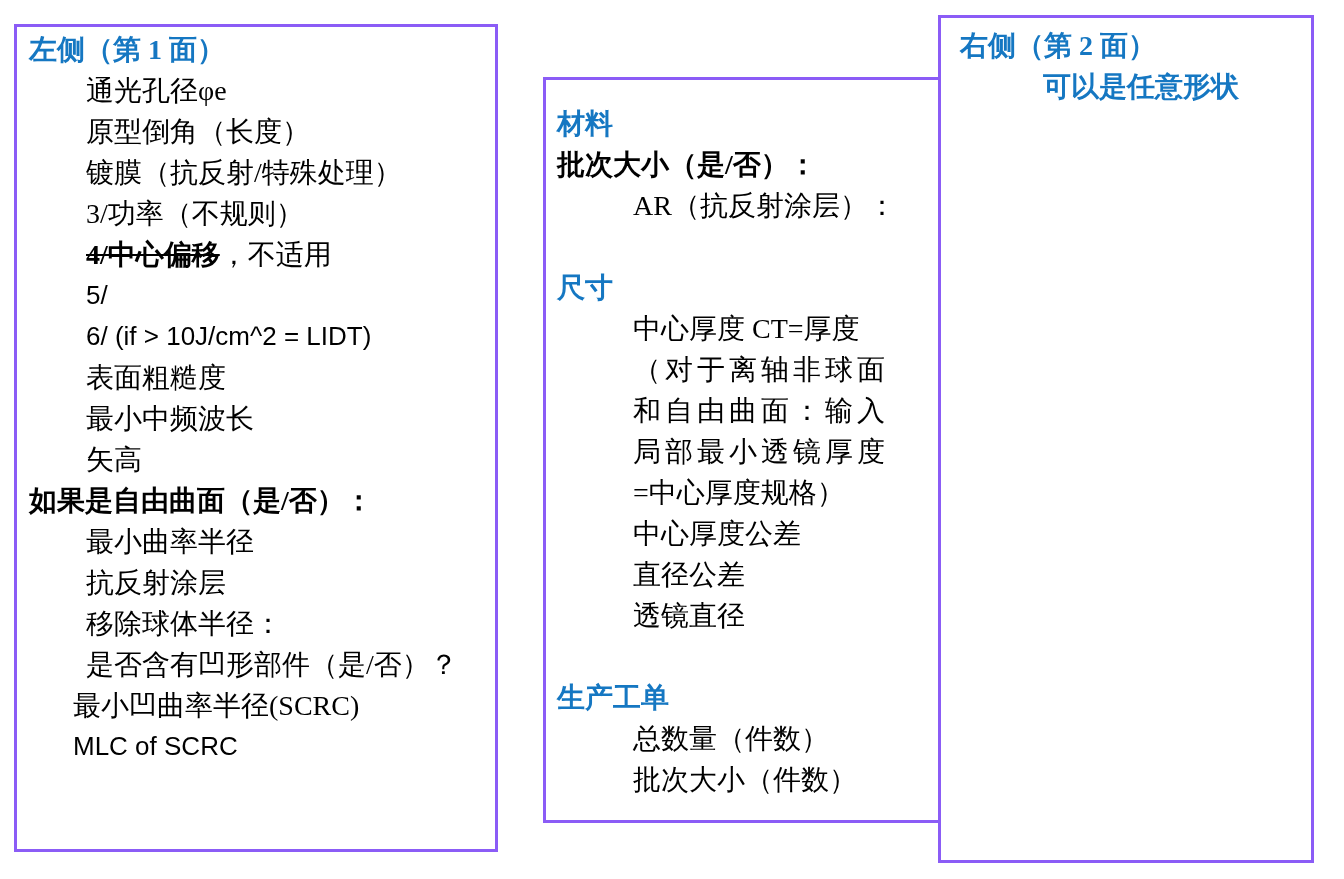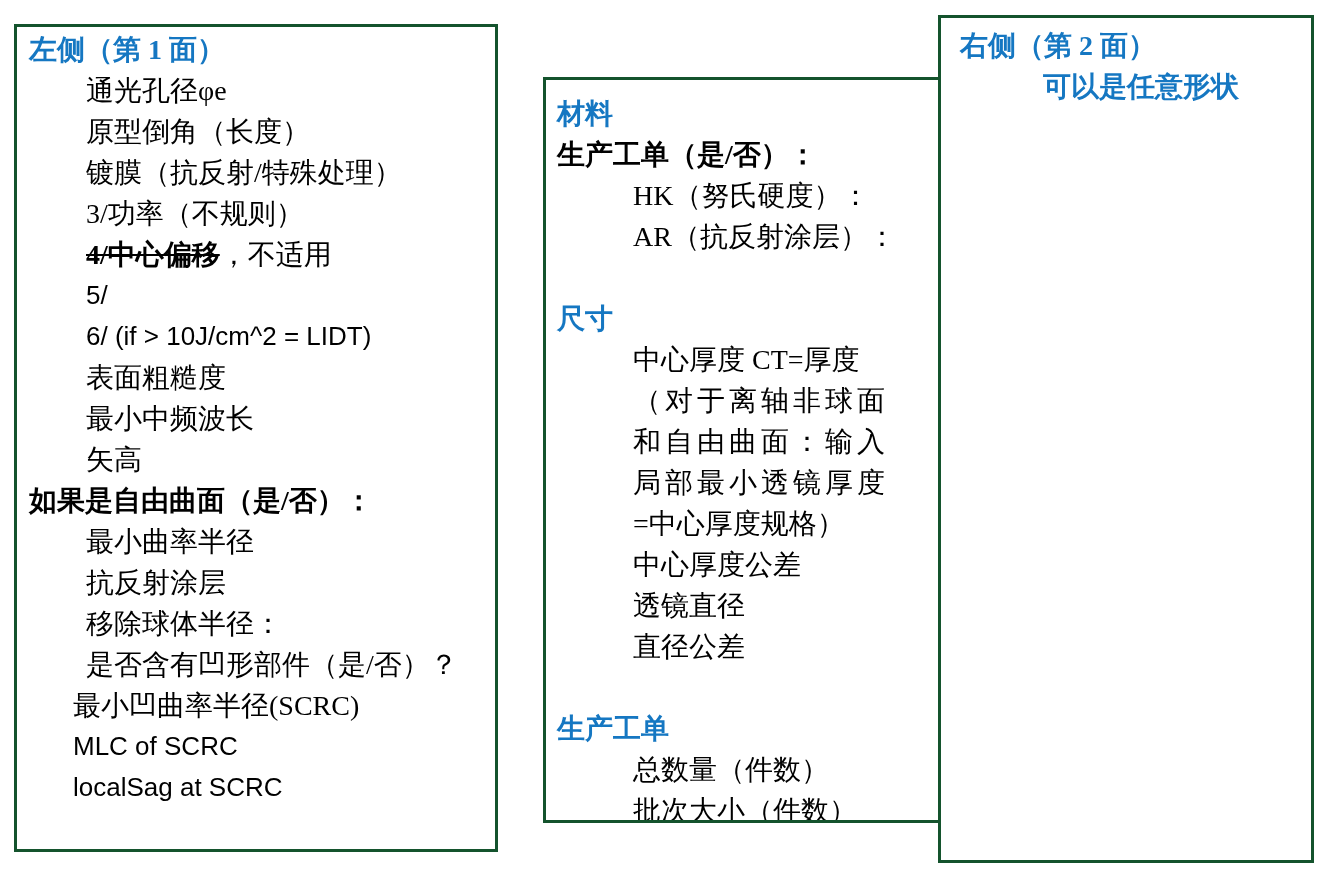--- a/index.html
+++ b/index.html
@@ -11,27 +11,27 @@
     position: relative;
     width: 1344px;
     height: 879px;
     background: #ffffff;
     overflow: hidden;
     font-family: "Liberation Serif", "DejaVu Serif", serif;
     color: #000000;
   }
   .panel {
     position: absolute;
-    border: 3px solid #14532d;
+    border: 3px solid #8b5cf6;
     background: #ffffff;
     box-sizing: border-box;
     overflow: hidden;
   }
   .panel-left   { left: 14px;  top: 24px; width: 484px; height: 828px; padding-top: 2px; }
-  .panel-middle { left: 543px; top: 77px; width: 428px; height: 746px; padding-top: 13px; }
+  .panel-middle { left: 543px; top: 77px; width: 428px; height: 746px; padding-top: 23px; }
   .panel-right  { left: 938px; top: 15px; width: 376px; height: 848px; padding-top: 7px; }
 
   .line {
     font-size: 28px;
     line-height: 41px;
     height: 41px;
     white-space: pre;
     color: #000000;
   }
   .header {
@@ -72,37 +72,35 @@
       <div class="line ind1">表面粗糙度</div>
       <div class="line ind1">最小中频波长</div>
       <div class="line ind1">矢高</div>
       <div class="line ind0 bold">如果是自由曲面（是/否）：</div>
       <div class="line ind1">最小曲率半径</div>
       <div class="line ind1">抗反射涂层</div>
       <div class="line ind1">移除球体半径：</div>
       <div class="line ind1">是否含有凹形部件（是/否）？</div>
       <div class="line ind2">最小凹曲率半径(SCRC)</div>
       <div class="line ind2 latin">MLC of SCRC</div>
-      <div class="line ind2 latin">localSag at SCRC</div>
     </section>
   <section class="panel panel-middle" id="panel-middle">
       <div class="line ind0 header">材料</div>
-      <div class="line ind0 bold">生产工单（是/否）：</div>
-      <div class="line ind1">HK（努氏硬度）：</div>
+      <div class="line ind0 bold">批次大小（是/否）：</div>
       <div class="line ind1">AR（抗反射涂层）：</div>
       <div class="line blank"></div>
       <div class="line ind0 header">尺寸</div>
       <div class="line ind1">中心厚度 CT=厚度</div>
       <div class="line ind1 justify">（对于离轴非球面</div>
       <div class="line ind1 justify">和自由曲面：输入</div>
       <div class="line ind1 justify">局部最小透镜厚度</div>
       <div class="line ind1">=中心厚度规格）</div>
       <div class="line ind1">中心厚度公差</div>
+      <div class="line ind1">直径公差</div>
       <div class="line ind1">透镜直径</div>
-      <div class="line ind1">直径公差</div>
       <div class="line blank"></div>
       <div class="line ind0 header">生产工单</div>
       <div class="line ind1">总数量（件数）</div>
       <div class="line ind1">批次大小（件数）</div>
     </section>
   <section class="panel panel-right" id="panel-right">
       <div class="line ind0 header">右侧（第 2 面）</div>
       <div class="line ind1 header">可以是任意形状</div>
     </section>
 </div>

